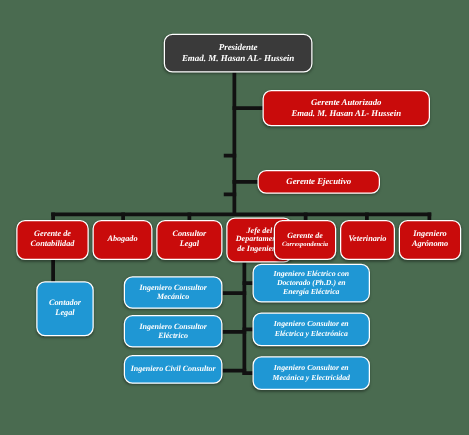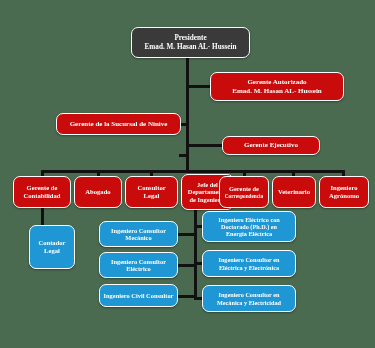--- a/index.html
+++ b/index.html
@@ -10,20 +10,21 @@
     width: 375px;
     height: 348px;
     background: #4a6b50;
     font-family: "Liberation Serif", serif;
     overflow: hidden;
   }
   #chart {
     position: relative;
     width: 375px;
     height: 288px;
+    font-style: italic;
   }
 
   
   .line {
     position: absolute;
     background: #111111;
     z-index: 1;
   }
 
   
@@ -47,21 +48,21 @@
 
   .dark  { background: #3a3a3a; }
   .red   { background: #c90b0b; }
   .blue  { background: #1f97d4; }
 
   
   .n-presidente        { left: 131px; top: 27px;  width: 119px; height: 31px; font-size: 7.2px; }
   .n-gerente-autorizado{ left: 210px; top: 72px;  width: 134px; height: 29px; font-size: 7px; justify-content: center; }
   .n-suc-ninive        { left: 56px;  top: 113px; width: 125px; height: 22px; font-size: 7px; }
   .n-suc-erbil         { left: 56px;  top: 144px; width: 125px; height: 22px; font-size: 7px; }
-  .n-gerente-ejecutivo { left: 222px; top: 136px; width: 98px;  height: 19px; font-size: 7px; }
+  .n-gerente-ejecutivo { left: 206px; top: 136px; width: 98px;  height: 19px; font-size: 7px; }
 
   .n-contabilidad      { left: 13px;  top: 176px; width: 58px;  height: 32px; font-size: 6.6px; }
   .n-abogado           { left: 74px;  top: 176px; width: 48px;  height: 32px; font-size: 6.6px; }
   .n-consultor-legal   { left: 125px; top: 176px; width: 53px;  height: 32px; font-size: 6.6px; }
   .n-jefe-dep          { left: 181px; top: 174px; width: 53px;  height: 36px; font-size: 6.4px; }
   .n-correspondencia   { left: 237px; top: 176px; width: 53px;  height: 32px; font-size: 6.4px; }
   .n-veterinario       { left: 270px; top: 176px; width: 49px;  height: 32px; font-size: 6.6px; }
   .n-agronomo          { left: 322px; top: 176px; width: 48px;  height: 32px; font-size: 6.6px; }
 
   .n-correspondencia   { left: 219px; top: 176px; width: 50px; height: 32px; }
@@ -122,23 +123,20 @@
     </span>
   </div>
 
   <div class="node red n-gerente-autorizado">
     <span>
       <span>Gerente Autorizado</span>
       <span>Emad. M. Hasan AL- Hussein</span>
     </span>
   </div>
 
-  <div class="node red n-suc-ninive">
-    <span>Gerente de la Sucursal de Nínive</span>
-  </div>
 
 
   <div class="node red n-gerente-ejecutivo">
     <span>Gerente Ejecutivo</span>
   </div>
 
   <div class="node red n-contabilidad">
     <span>
       <span>Gerente de</span>
       <span>Contabilidad</span>

